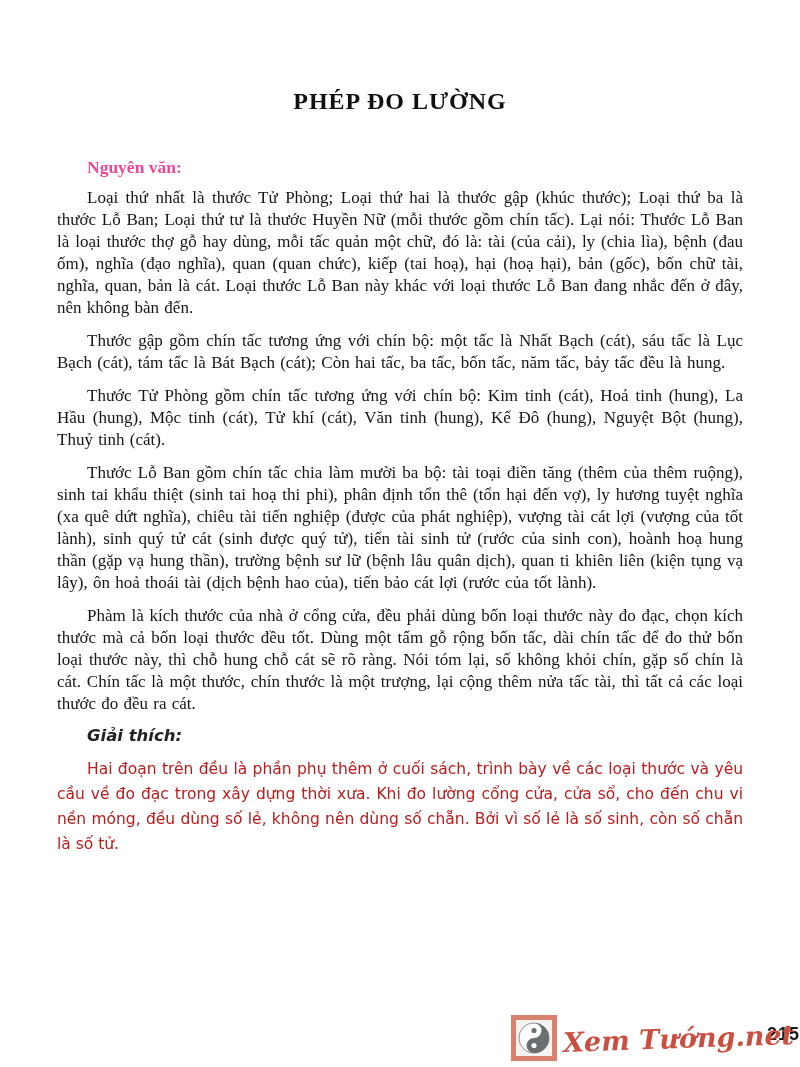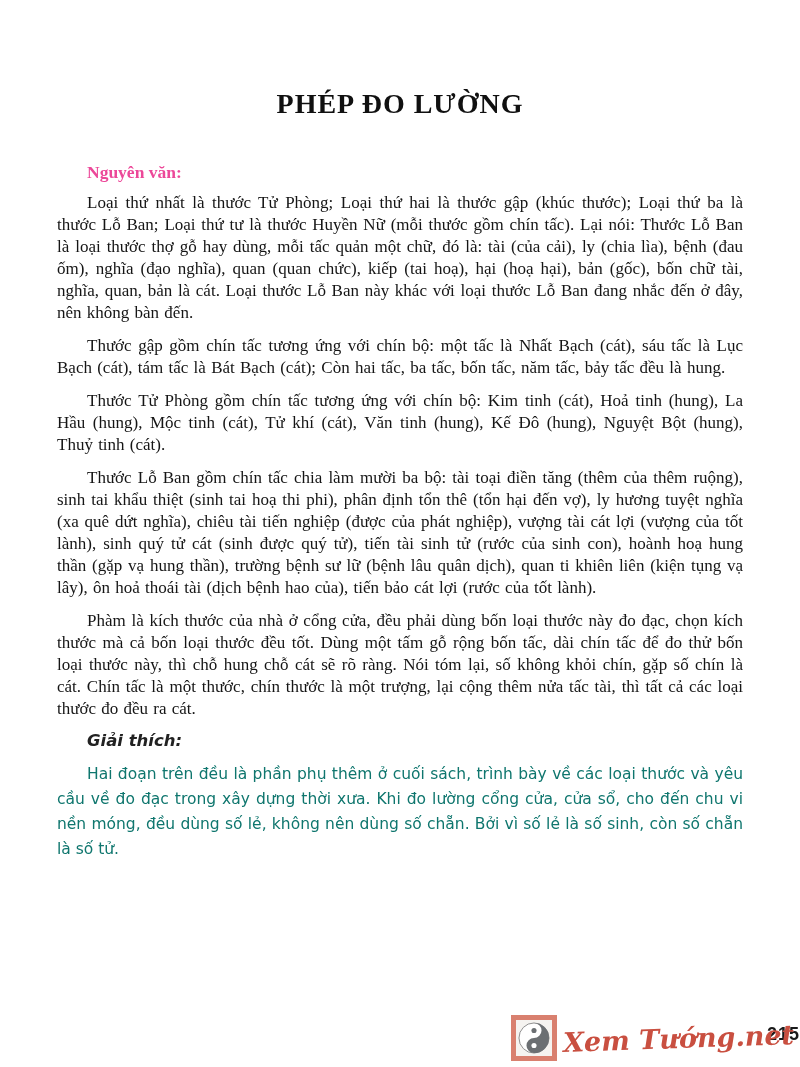--- a/index.html
+++ b/index.html
@@ -19,21 +19,21 @@
   }
   .content {
     position: absolute;
     left: 57px;
     right: 57px;
     top: 0;
   }
   .doc-title {
     margin: 88px 0 42px 0;
     text-align: center;
-    font-size: 28px;
+    font-size: 24px;
     font-weight: bold;
     letter-spacing: 1px;
     color: #101010;
   }
   .section-heading {
     margin: 0 0 9px 30px;
     font-size: 17.5px;
     font-weight: bold;
     color: #ec4899;
   }
@@ -55,21 +55,21 @@
     font-size: 16.5px;
     color: #222222;
   }
   .explain-par {
     margin: 0;
     font-family: "DejaVu Sans", sans-serif;
     font-size: 15.5px;
     line-height: 25px;
     text-align: justify;
     text-indent: 30px;
-    color: #0f766e;
+    color: #b91c1c;
   }
   .page-number {
     position: absolute;
     left: 11px;
     right: 0;
     bottom: 22px;
     text-align: right;
     font-family: "Liberation Sans", sans-serif;
     font-size: 18px;
     font-weight: bold;

